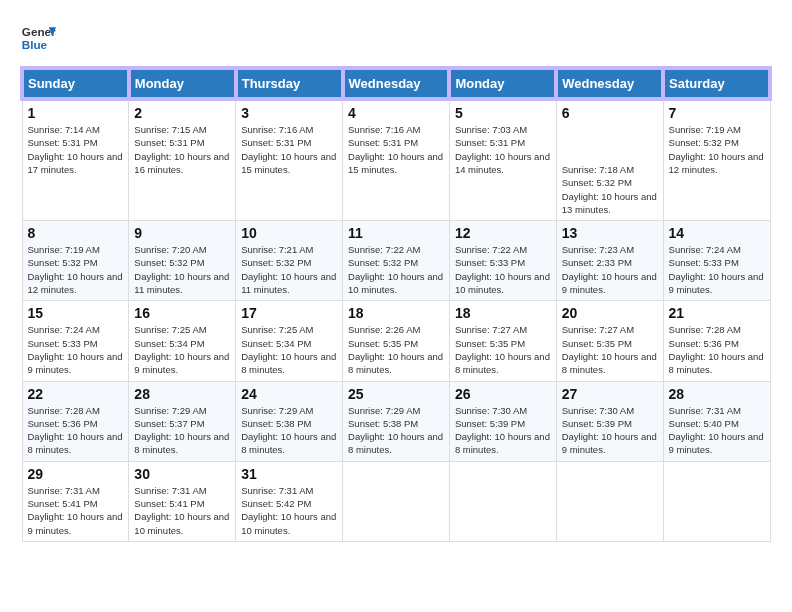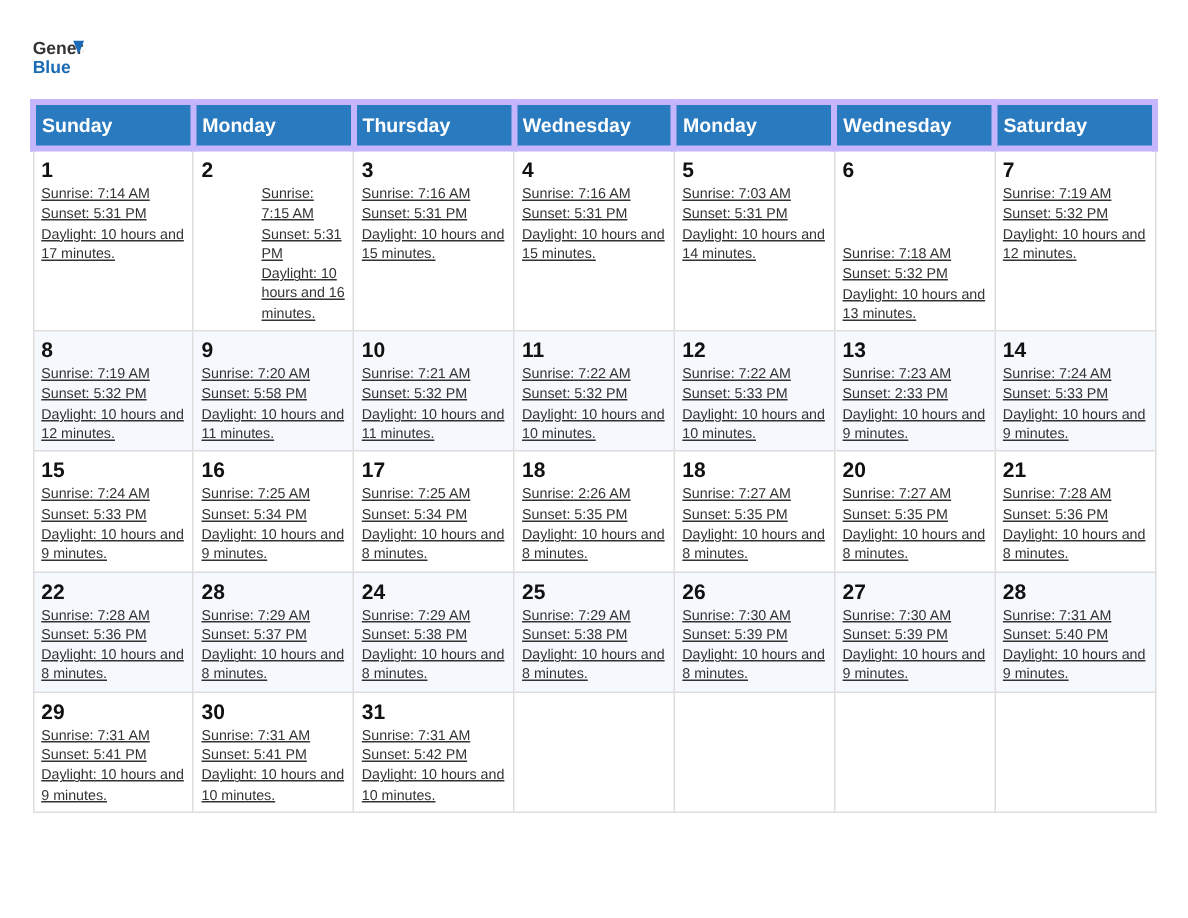--- a/index.html
+++ b/index.html
@@ -67,21 +67,20 @@
       font-size: 14px;
       font-weight: bold;
       color: #111;
       display: block;
       margin-bottom: 2px;
     }
     .day-info {
       font-size: 9.5px;
       line-height: 1.4;
       color: #333;
-      text-decoration: underline;
     }
     .empty-cell {
       background: #fff !important;
     }
   </style>
 </head>
 <body>
 
 <div class="header-area">
   <div class="logo">
@@ -112,21 +111,21 @@
   <tbody id="calendar-body">
       <tr>
         <td>
           <span class="day-num">1</span>
           <div class="day-info" style="white-space: pre-line;">Sunrise: 7:14 AM
 Sunset: 5:31 PM
 Daylight: 10 hours and 17 minutes.</div>
         </td>
         <td>
           <span class="day-num">2</span>
-          <div class="day-info" style="white-space: pre-line; margin-left: 40px;">Sunrise: 7:15 AM
+          <div class="day-info" style="white-space: pre-line;">Sunrise: 7:15 AM
 Sunset: 5:31 PM
 Daylight: 10 hours and 16 minutes.</div>
         </td>
         <td>
           <span class="day-num">3</span>
           <div class="day-info" style="white-space: pre-line;">Sunrise: 7:16 AM
 Sunset: 5:31 PM
 Daylight: 10 hours and 15 minutes.</div>
         </td>
         <td>
@@ -157,21 +156,21 @@
       <tr>
         <td>
           <span class="day-num">8</span>
           <div class="day-info" style="white-space: pre-line;">Sunrise: 7:19 AM
 Sunset: 5:32 PM
 Daylight: 10 hours and 12 minutes.</div>
         </td>
         <td>
           <span class="day-num">9</span>
           <div class="day-info" style="white-space: pre-line;">Sunrise: 7:20 AM
-Sunset: 5:58 PM
+Sunset: 5:32 PM
 Daylight: 10 hours and 11 minutes.</div>
         </td>
         <td>
           <span class="day-num">10</span>
           <div class="day-info" style="white-space: pre-line;">Sunrise: 7:21 AM
 Sunset: 5:32 PM
 Daylight: 10 hours and 11 minutes.</div>
         </td>
         <td>
           <span class="day-num">11</span>

